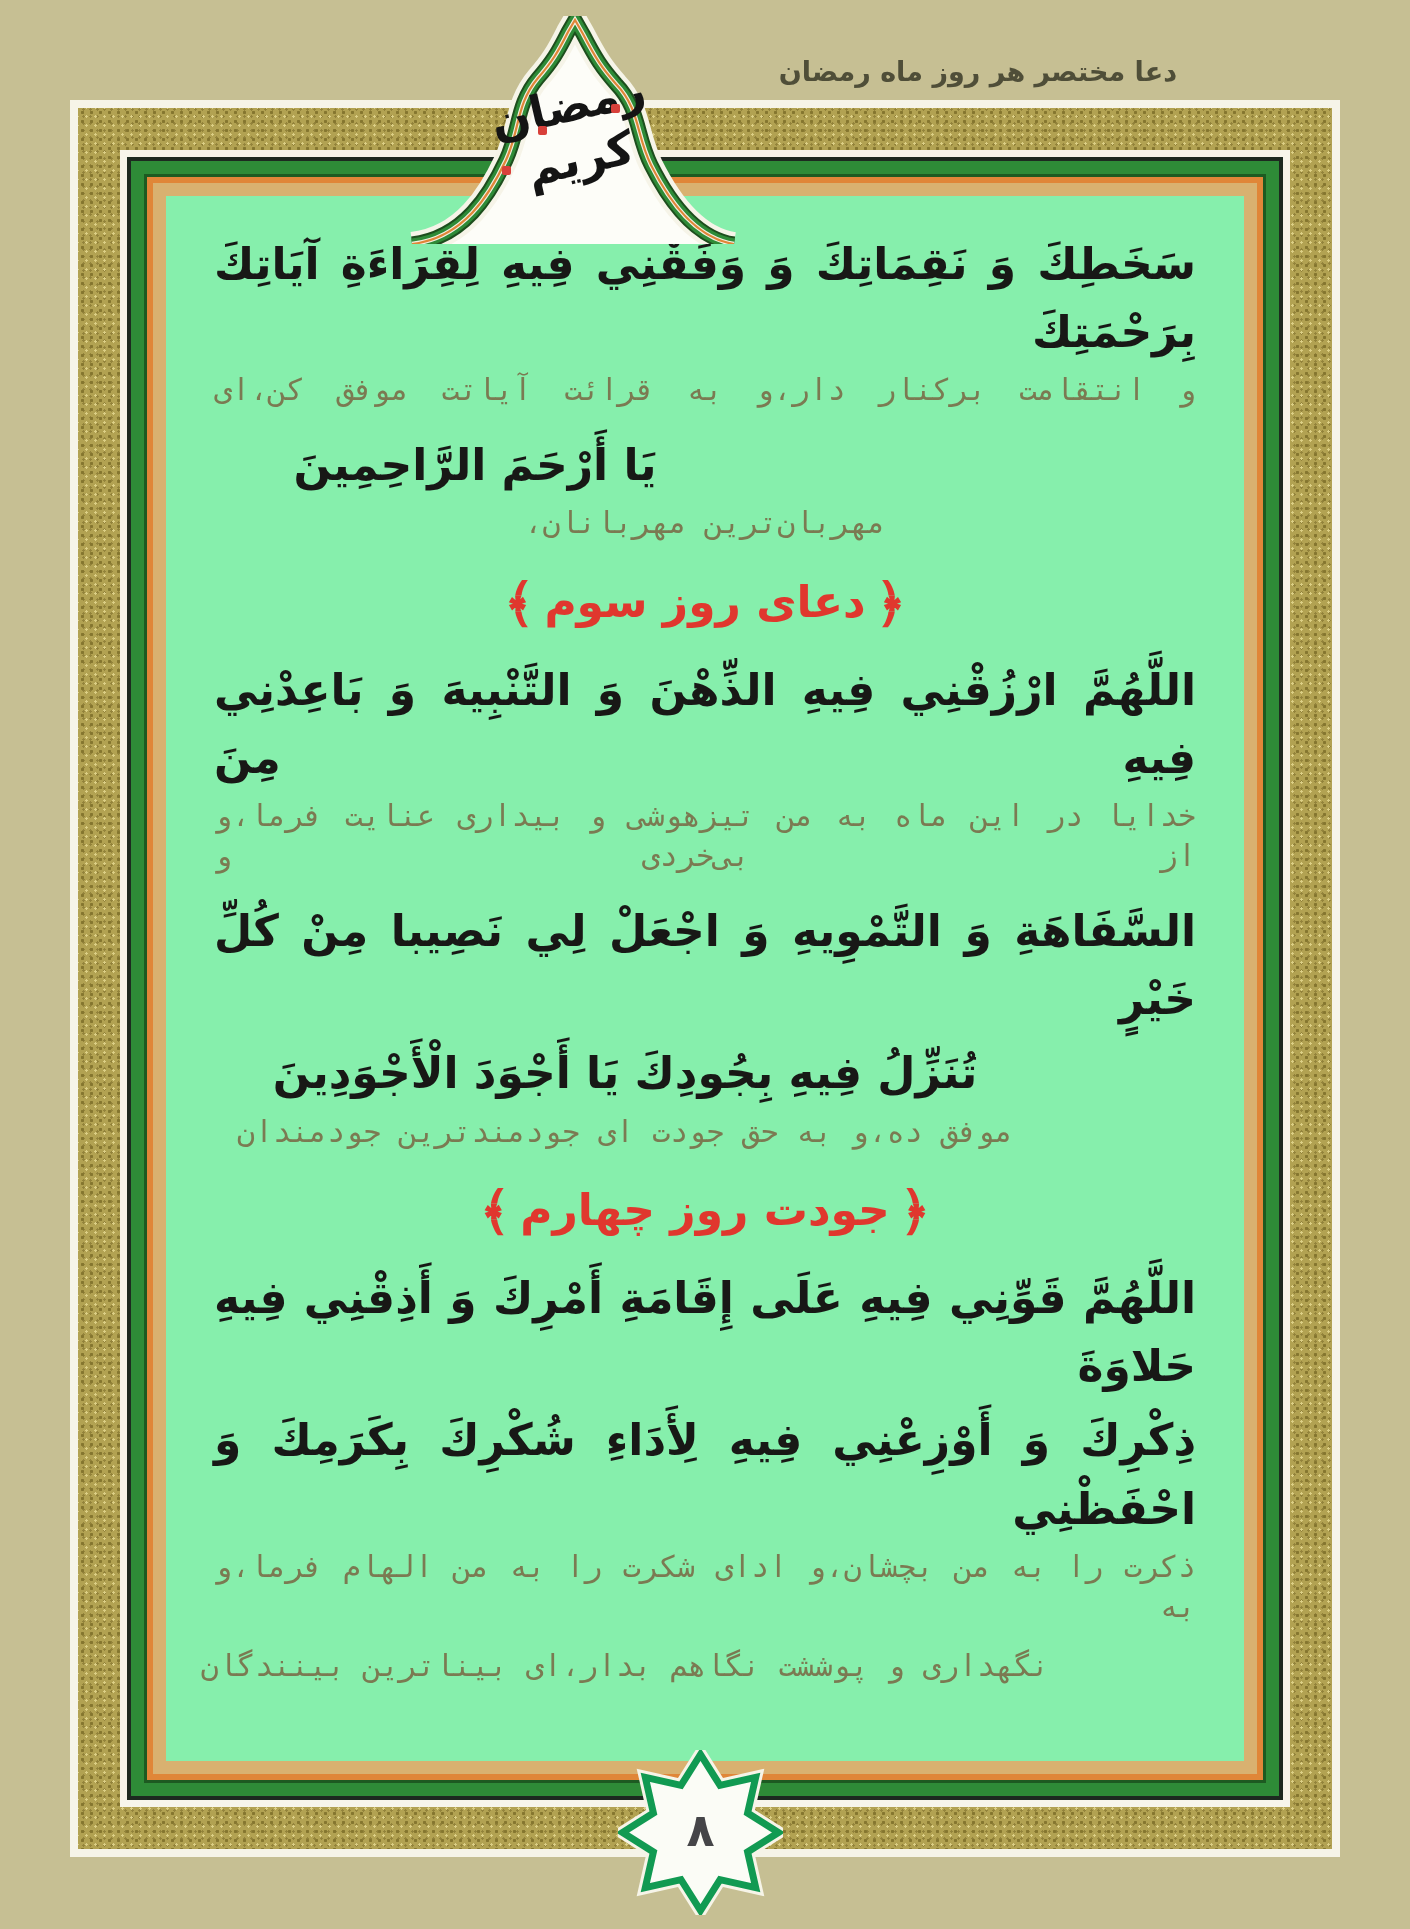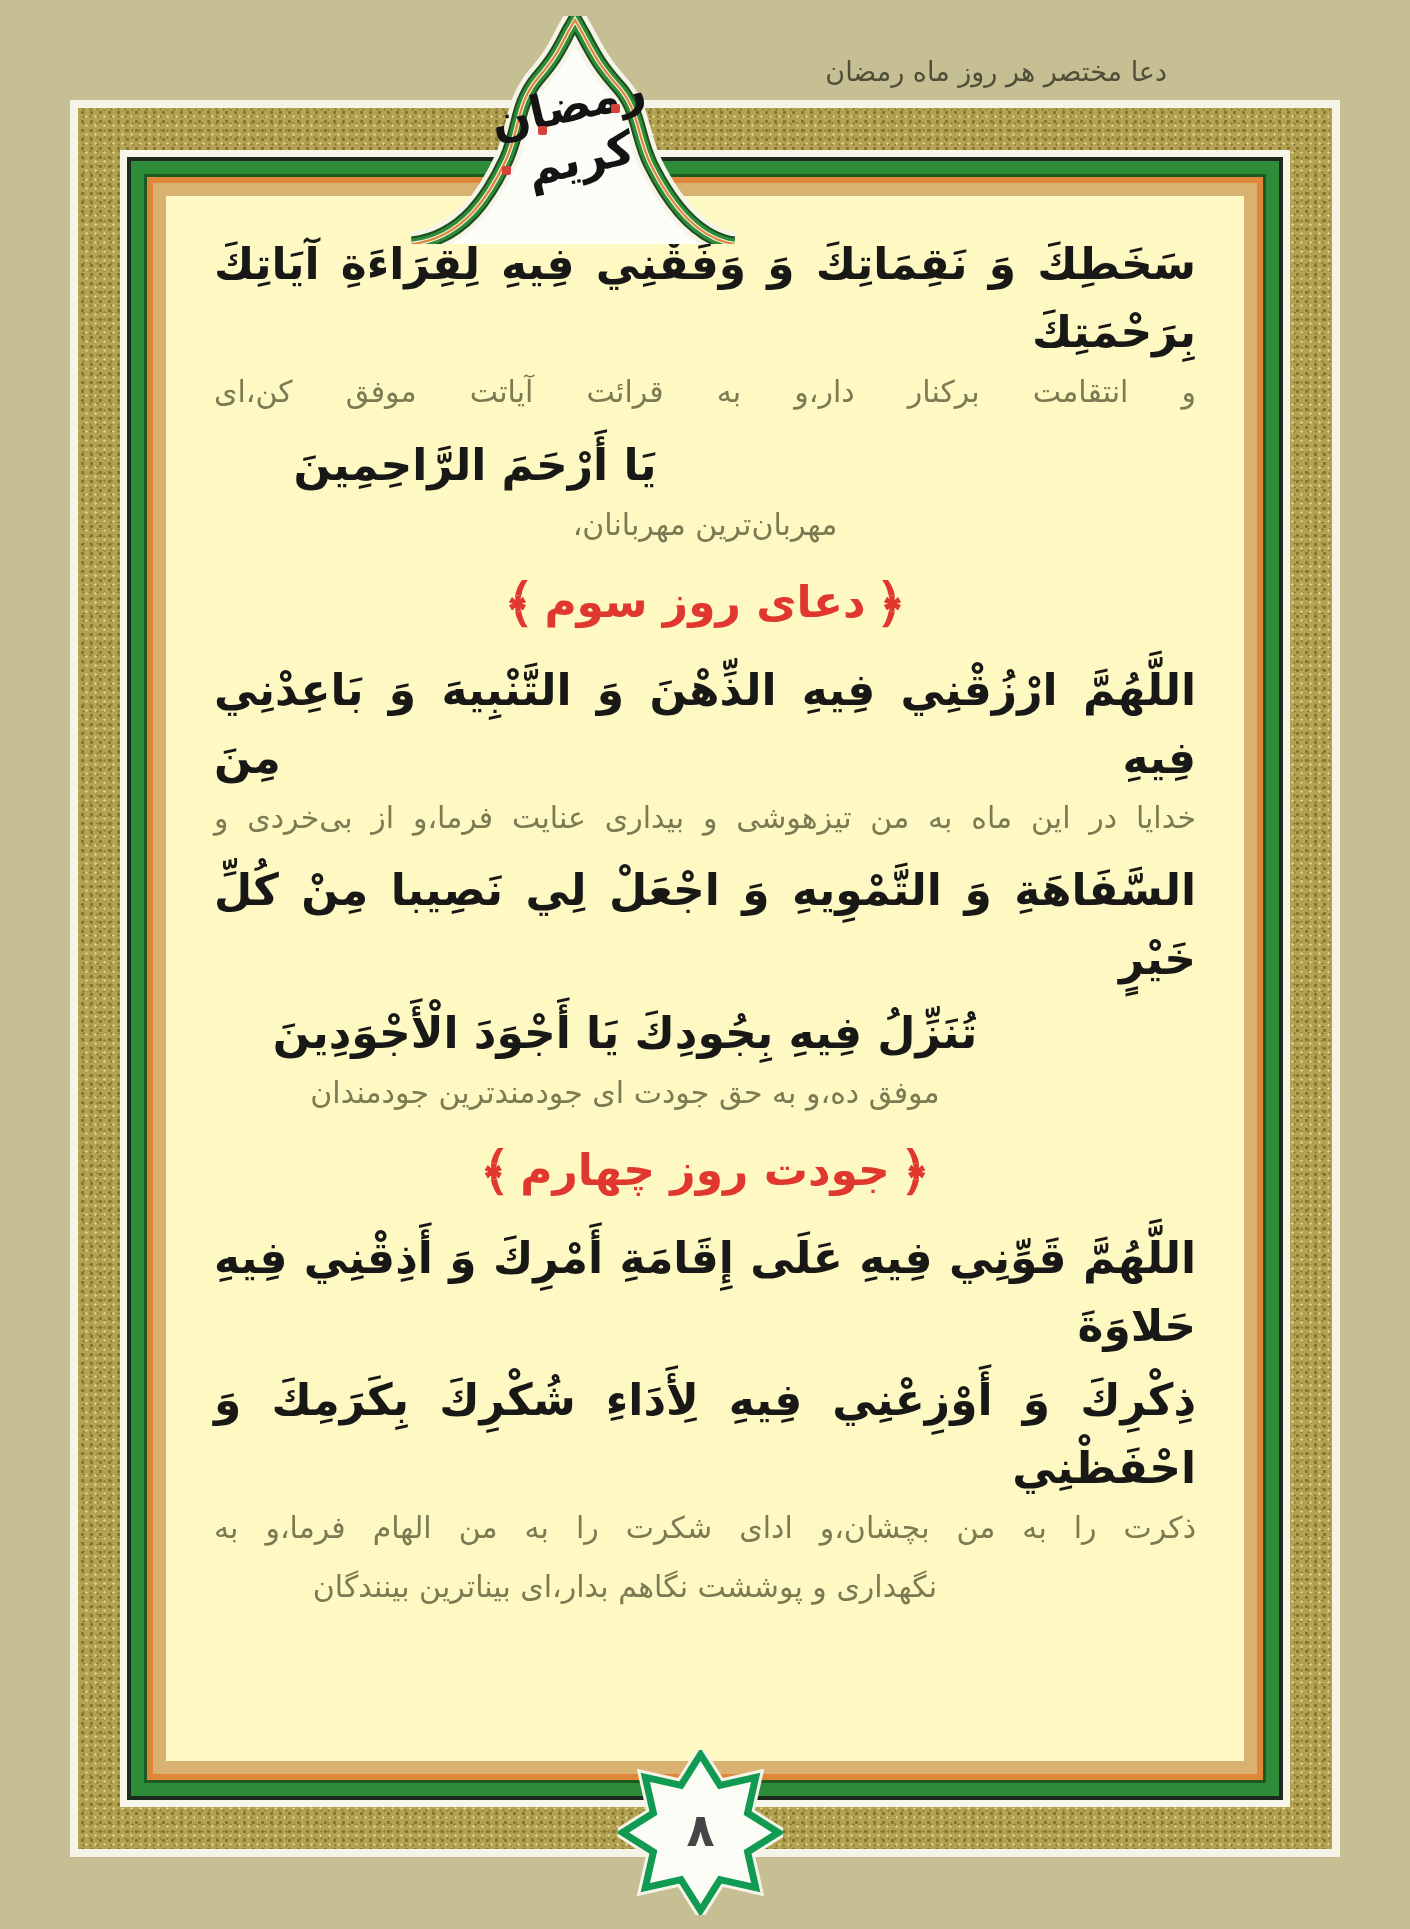--- a/index.html
+++ b/index.html
@@ -5,23 +5,23 @@
   html,body{margin:0;padding:0;}
   body{
     width:1410px;height:1929px;position:relative;overflow:hidden;
     background:#c6bf93;
     font-family:"DejaVu Sans", sans-serif;
   }
   .page{position:absolute;inset:0;}
 
   
   .header-note{
-    position:absolute;top:56px;right:243px;
+    position:absolute;top:56px;right:233px;
     direction:rtl;
-    font-size:27px;font-weight:normal;color:#4f4e38;
+    font-size:27px;font-weight:bold;color:#4f4e38;
     letter-spacing:1px;
   }
 
   
   .frame{position:absolute;left:70px;right:70px;top:100px;bottom:72px;}
   .b-white-out{position:absolute;inset:0;background:#f6f4e8;}
   .b-pattern{
     position:absolute;inset:8px;
     background-color:#b2a252;
     background-image:
@@ -31,38 +31,39 @@
     background-size:9px 9px, 9px 9px, 7px 7px;
     background-position:0 0, 4px 4px, 2px 5px;
   }
   .b-white-in{position:absolute;inset:50px;background:#f7f5ea;}
   .b-dark{position:absolute;inset:57px;background:#1d2a20;}
   .b-green{position:absolute;inset:61px;background:#2e8b37;}
   .b-dgreen{position:absolute;inset:74px;background:#1d5a21;}
   .b-orange{position:absolute;inset:77px;background:#e08638;}
   .b-tan{position:absolute;inset:83px;background:#d9b170;}
   .content{
-    position:absolute;inset:96px;background:#fef9c3;
+    position:absolute;inset:96px;background:#86efac;
     padding:30px 48px 0 48px;box-sizing:border-box;
     direction:rtl;
   }
 
   
   .ar{
     font-weight:bold;color:#181816;
     font-size:44px;line-height:1.55;
     direction:rtl;text-align:justify;text-align-last:justify;
     margin:4px 0 6px 0;
   }
   .ar.center{text-align:center;text-align-last:center;}
   .fa{
     color:#7b7a52;
     font-size:30px;line-height:1.35;
     direction:rtl;text-align:justify;text-align-last:justify;
     margin:0 0 18px 0;
+    font-family:Liberation Mono, monospace;
   }
   .fa.center{text-align:right;text-align-last:center;}
   .heading{
     color:#e0372e;font-weight:bold;font-size:44px;line-height:1.5;
     text-align:right;text-align-last:center;margin:18px 0 14px 0;
     direction:rtl;
   }
   .heading .bracket{font-size:52px;vertical-align:-4px;margin:0 10px;}
   .pl-lg{transform:translateX(-230px);}
   .pl-md{transform:translateX(-80px);}

